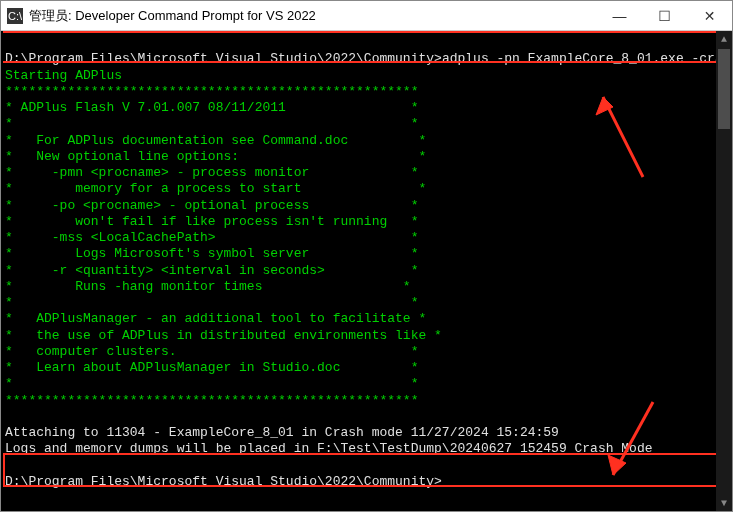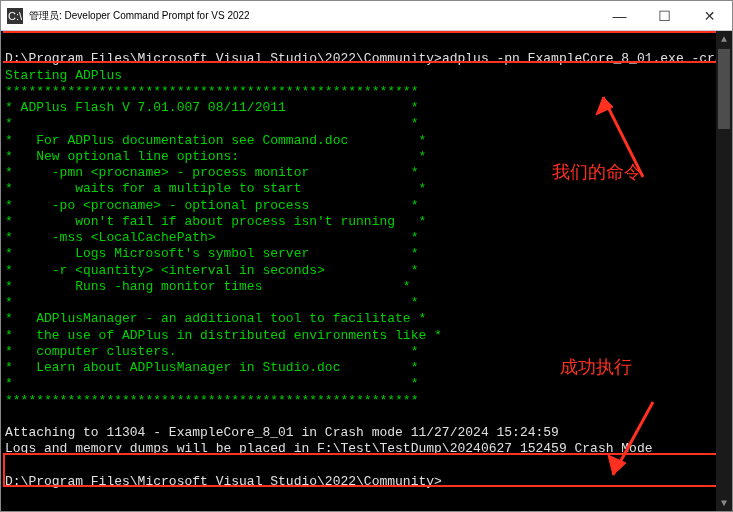--- a/index.html
+++ b/index.html
@@ -31,21 +31,21 @@
     padding: 0 0 0 6px;
   }
   .title-left { display: flex; align-items: center; gap: 6px; }
   .title-icon {
     width: 16px; height: 16px;
     font-size: 11px;
     display: inline-flex; align-items: center; justify-content: center;
     background: #333; color: #fff;
     font-family: sans-serif;
   }
-  .title-text { font-family: "Microsoft YaHei","SimSun",sans-serif; font-size: 10px; color: #000; }
+  .title-text { font-family: "Microsoft YaHei","SimSun",sans-serif; font-size: 13px; color: #000; }
   .title-controls { display: flex; height: 100%; }
   .win-btn {
     width: 45px; height: 30px;
     display: flex; align-items: center; justify-content: center;
     font-family: sans-serif; font-size: 14px; color: #333;
     cursor: pointer;
   }
   .term {
     padding: 4px 4px 4px 4px;
     color: #ccc;
@@ -114,45 +114,43 @@
 
   <div class="term">
 <span class="white"><span>D:\Program Files\Microsoft Visual Studio\2022\Community&gt;</span><span>adplus -pn ExampleCore_8_01.exe -crash -o F:\Test\TestDump</span></span>
 <span class="green">Starting ADPlus</span>
 <span class="green">*****************************************************</span>
 <span class="green">* ADPlus Flash V 7.01.007 08/11/2011                *</span>
 <span class="green">*                                                   *</span>
 <span class="green">*   For ADPlus documentation see Command.doc         *</span>
 <span class="green">*   New optional line options:                       *</span>
 <span class="green">*     -pmn &lt;procname&gt; - process monitor             *</span>
-<span class="green">*        waits for a multiple to start               *</span>
+<span class="green">*        memory for a process to start               *</span>
 <span class="green">*     -po &lt;procname&gt; - optional process             *</span>
-<span class="green">*        won't fail if about process isn't running   *</span>
+<span class="green">*        won't fail if like process isn't running   *</span>
 <span class="green">*     -mss &lt;LocalCachePath&gt;                         *</span>
 <span class="green">*        Logs Microsoft's symbol server             *</span>
 <span class="green">*     -r &lt;quantity&gt; &lt;interval in seconds&gt;           *</span>
 <span class="green">*        Runs -hang monitor times                  *</span>
 <span class="green">*                                                   *</span>
 <span class="green">*   ADPlusManager - an additional tool to facilitate *</span>
 <span class="green">*   the use of ADPlus in distributed environments like *</span>
 <span class="green">*   computer clusters.                              *</span>
 <span class="green">*   Learn about ADPlusManager in Studio.doc         *</span>
 <span class="green">*                                                   *</span>
 <span class="green">*****************************************************</span>
 
 <span class="white">Attaching to 11304 - ExampleCore_8_01 in Crash mode 11/27/2024 15:24:59</span>
 <span class="white">Logs and memory dumps will be placed in F:\Test\TestDump\20240627_152459_Crash_Mode</span>
 
 <span class="white">D:\Program Files\Microsoft Visual Studio\2022\Community&gt;</span>
 
     <div class="highlight-box box-cmd"></div>
     <div class="highlight-box box-log"></div>
 
-    <div class="anno" style="top:130px; right:90px;">我们的命令</div>
-    <div class="anno" style="top:325px; right:100px;">成功执行</div>
 
     <div class="arrow" style="top:40px; left:540px;">
       <svg width="80" height="100">
         <line x1="55" y1="90" x2="15" y2="10" stroke-width="3"></line>
         <polygon points="15,10 8,28 25,20"></polygon>
       </svg>
     </div>
     <div class="arrow" style="top:350px; left:550px;">
       <svg width="80" height="90">
         <line x1="55" y1="5" x2="15" y2="78" stroke-width="3"></line>

